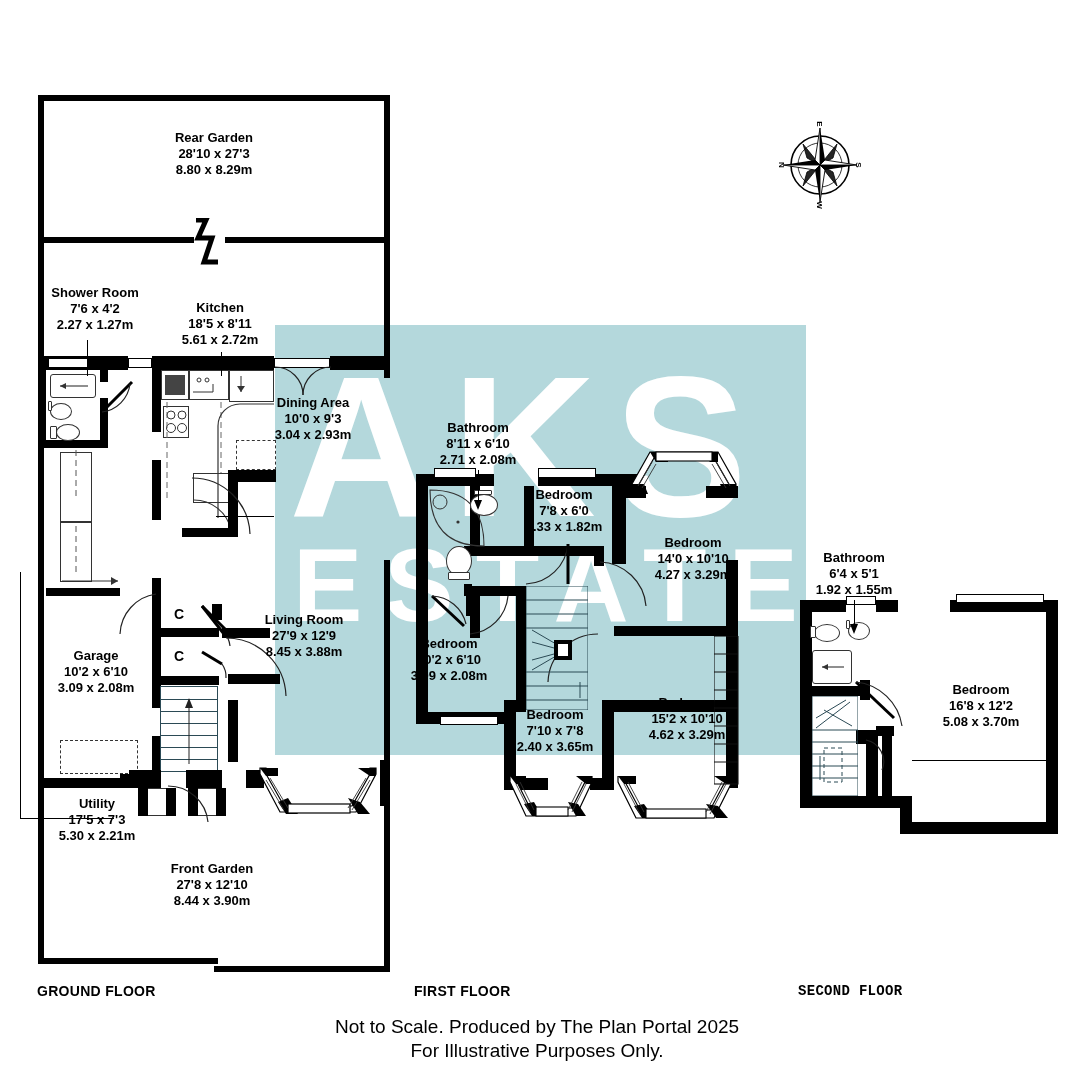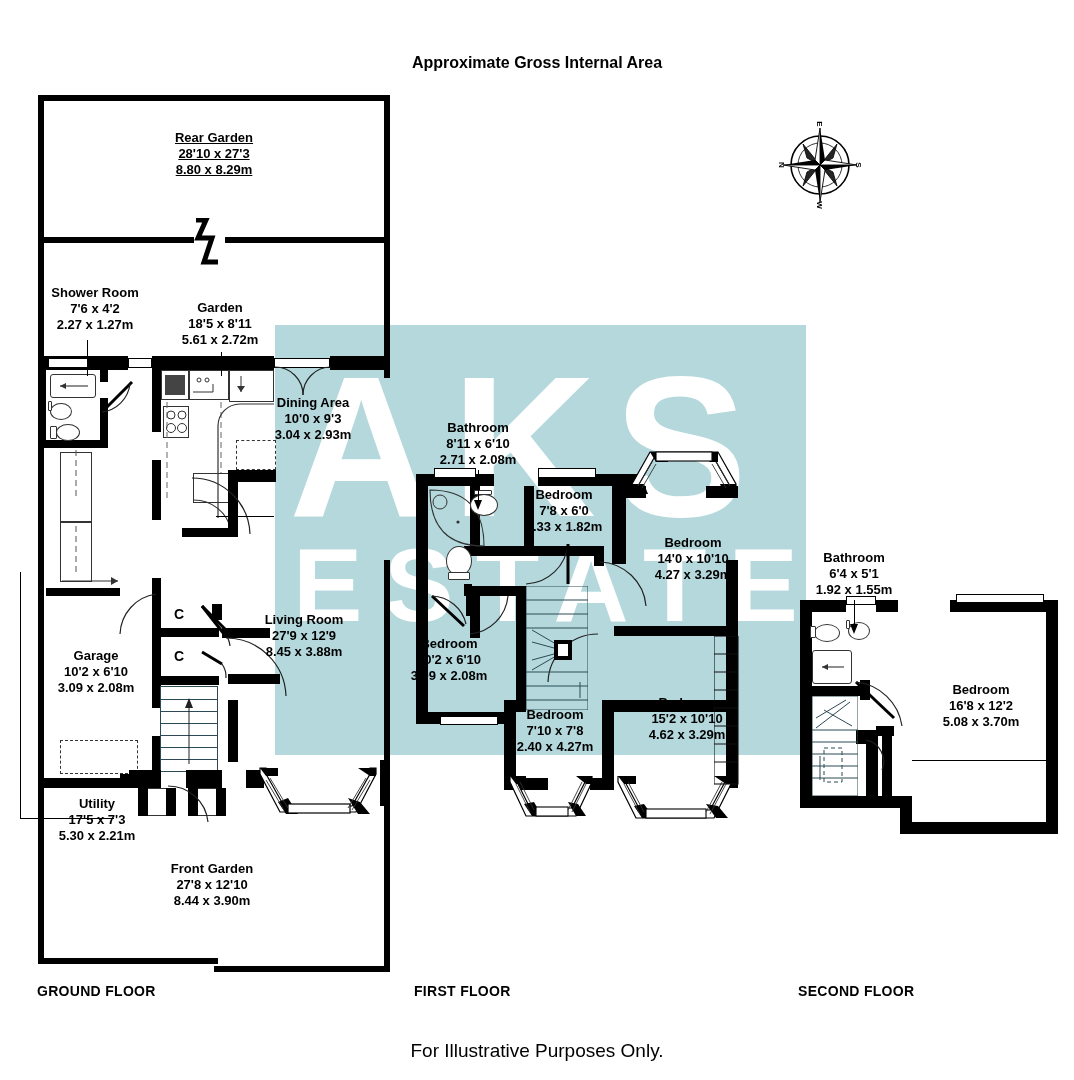--- a/index.html
+++ b/index.html
@@ -14,21 +14,21 @@
   
   .hdr{position:absolute;left:0;right:0;text-align:center;}
   #title{top:16px;font-size:31px;font-weight:bold;letter-spacing:.2px;}
   #sub1{top:54px;font-size:16px;font-weight:bold;}
   #sub2{top:76px;font-size:16px;font-weight:bold;}
 
   
   .floorlbl{position:absolute;font-size:14px;font-weight:bold;letter-spacing:.3px;text-align:right;}
   #fl-ground{left:37px;top:983px;}
   #fl-first{left:414px;top:983px;}
-  #fl-second{left:798px;top:983px;}
+  #fl-second{left:798px;top:983px;font-family:Liberation Mono, monospace;}
   #foot1{position:absolute;left:0;right:0;top:1016px;text-align:center;font-size:19px;}
   #foot2{position:absolute;left:0;right:0;top:1040px;text-align:center;font-size:19px;font-weight:normal;}
 
   
   #wm-band{position:absolute;left:275px;top:325px;width:531px;height:430px;background:#b4d8dc;}
   #wm-text{position:absolute;left:275px;top:325px;width:531px;height:306px;overflow:hidden;}
   #wm-text .l1{position:absolute;left:14px;top:22px;font-size:200px;font-weight:bold;color:#ffffff;letter-spacing:18px;line-height:1;}
   #wm-text .l2{position:absolute;left:18px;top:208px;font-size:104px;font-weight:bold;color:#ffffff;letter-spacing:22px;line-height:1;}
 
   
@@ -47,21 +47,20 @@
   .leadh{position:absolute;background:#000;height:1px;}
 
   
   #compass{position:absolute;left:775px;top:118px;width:90px;height:92px;}
 </style>
 </head>
 <body>
 
 <div id="stage">
 
-  <div class="hdr" id="sub1">Approximate Gross Internal Area</div>
 
   <div id="wm-band"></div>
   <div id="wm-text">
     <div class="l1">AKS</div>
     <div class="l2">ESTATES</div>
   </div>
 
   <div id="compass">
     <svg width="90" height="92" viewBox="0 0 90 92">
       <circle cx="45" cy="47" r="29" fill="none" stroke="#000" stroke-width="1.6"></circle>
@@ -274,33 +273,33 @@
         <line x1="22" y1="14" x2="40" y2="44"></line>
           <line x1="26" y1="12" x2="44" y2="42"></line>
         <line x1="126" y1="14" x2="108" y2="44"></line>
           <line x1="122" y1="12" x2="104" y2="42"></line>
       </g>
     </svg>
 
     <div class="thin" style="left:20px;top:572px;width:1px;height:246px;"></div>
     <div class="leadh" style="left:20px;top:818px;width:94px;"></div>
 
-    <div class="lbl" style="left:134px;top:130px;width:160px;text-decoration:underline;">
+    <div class="lbl" style="left:134px;top:130px;width:160px;">
       <span class="n">Rear Garden</span>
       <span class="d">28'10 x 27'3</span>
       <span class="d">8.80 x 8.29m</span>
     </div>
     <div class="lbl" style="left:18px;top:285px;width:154px;">
       <span class="n">Shower Room</span>
       <span class="d">7'6 x 4'2</span>
       <span class="d">2.27 x 1.27m</span>
     </div>
     <div class="lead" style="left:87px;top:340px;height:36px;"></div>
     <div class="lbl" style="left:145px;top:300px;width:150px;">
-      <span class="n">Garden</span>
+      <span class="n">Kitchen</span>
       <span class="d">18'5 x 8'11</span>
       <span class="d">5.61 x 2.72m</span>
     </div>
     <div class="lead" style="left:221px;top:352px;height:24px;"></div>
     <div class="lbl" style="left:236px;top:395px;width:154px;">
       <span class="n">Dining Area</span>
       <span class="d">10'0 x 9'3</span>
       <span class="d">3.04 x 2.93m</span>
     </div>
     <div class="lbl" style="left:228px;top:612px;width:152px;">
@@ -489,21 +488,21 @@
       <span class="d">4.27 x 3.29m</span>
     </div>
     <div class="lbl" style="left:376px;top:636px;width:146px;">
       <span class="n">Bedroom</span>
       <span class="d">10'2 x 6'10</span>
       <span class="d">3.09 x 2.08m</span>
     </div>
     <div class="lbl" style="left:482px;top:707px;width:146px;">
       <span class="n">Bedroom</span>
       <span class="d">7'10 x 7'8</span>
-      <span class="d">2.40 x 4.27m</span>
+      <span class="d">2.40 x 3.65m</span>
     </div>
     <div class="lbl" style="left:614px;top:695px;width:146px;">
       <span class="n">Bedroom</span>
       <span class="d">15'2 x 10'10</span>
       <span class="d">4.62 x 3.29m</span>
     </div>
 
     <div class="floorlbl" id="fl-first">FIRST FLOOR</div>
   </div>
 
@@ -578,15 +577,16 @@
     </svg>
     <div class="lbl" style="left:908px;top:682px;width:146px;">
       <span class="n">Bedroom</span>
       <span class="d">16'8 x 12'2</span>
       <span class="d">5.08 x 3.70m</span>
     </div>
 
     <div class="floorlbl" id="fl-second">SECOND FLOOR</div>
   </div>
 
+  <div id="foot1">Not to Scale. Produced by The Plan Portal 2025</div>
   <div id="foot2">For Illustrative Purposes Only.</div>
 
 </div>
 
 </body></html>

